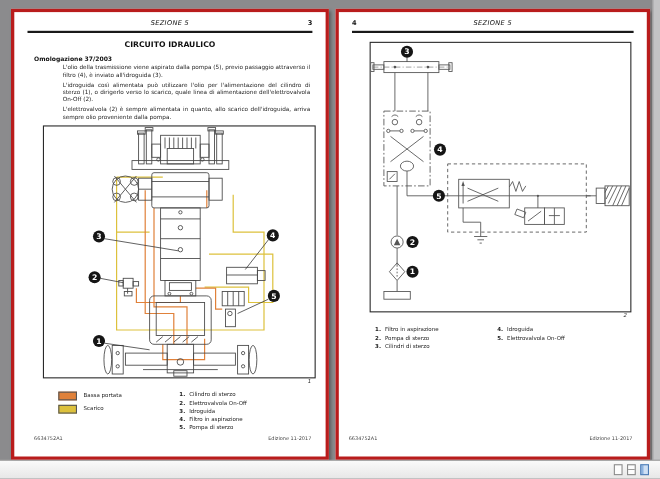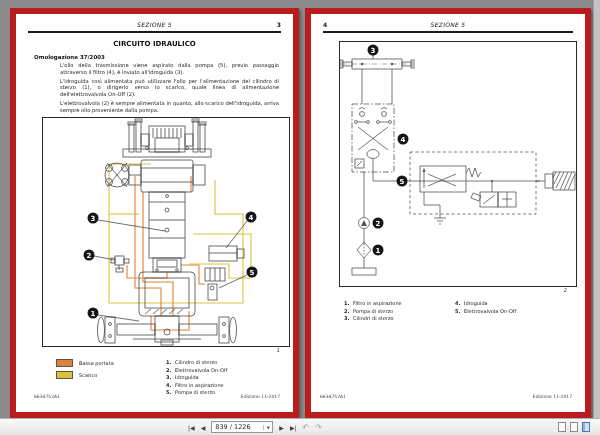--- a/index.html
+++ b/index.html
@@ -1,21 +1,21 @@
 <!DOCTYPE html>
 <html style="--orange: #e0813a; --yellow: #ddc13c; --viewer_bg: #8b8b8d;"><head>
 <meta charset="utf-8">
 <style>
   * { margin:0; padding:0; box-sizing:border-box; }
   html,body { width:600px; height:435px; overflow:hidden; }
   body { font-family:"DejaVu Sans","Liberation Sans",sans-serif; }
   .viewer { position:relative; width:600px; height:435px; background:var(--viewer_bg,#8b8b8d); }
 
   
-  .page { position:absolute; top:8px; background:#fff; border:6px solid #b91c1c;
+  .page { position:absolute; top:8px; background:#fff; border:3px solid #b91c1c;
           box-shadow:2px 2px 3px rgba(0,0,0,.35); }
   .page-left  { left:10px;  width:289px; height:410px; }
   .page-right { left:305px; width:286px; height:410px; }
 
   .pg-header { display:flex; justify-content:center; position:relative;
                margin-top:7px; font-size:6px; color:#111; }
   .sec { font-style:italic; letter-spacing:.3px; }
   .pnum-r { position:absolute; right:12px; top:0; font-weight:bold; }
   .pnum-l { position:absolute; left:12px;  top:0; font-weight:bold; }
   .hrule { height:2px; background:#1a1a1a; margin:3px 12px 0 12px; }
@@ -407,32 +407,20 @@
 
     <div class="pg-footer">
       <span>6634752A1</span>
       <span>Edizione 11-2017</span>
     </div>
   </div>
 
   <div class="scroll-strip"></div>
 
   <div class="toolbar">
-    <div class="nav-group">
-      <span class="nav-btn">|◀</span>
-      <span class="nav-btn">◀</span>
-      <span class="page-combo">
-        <span class="combo-text">839 / 1226</span>
-        <span class="combo-drop">▼</span>
-      </span>
-      <span class="nav-btn">▶</span>
-      <span class="nav-btn">▶|</span>
-      <span class="view-btn">↶</span>
-      <span class="view-btn">↷</span>
-    </div>
     <div class="layout-group">
       <span class="layout-icon"></span>
       <span class="layout-icon lines"></span>
       <span class="layout-icon active"></span>
     </div>
   </div>
 
 </div>
 
 </body></html>

